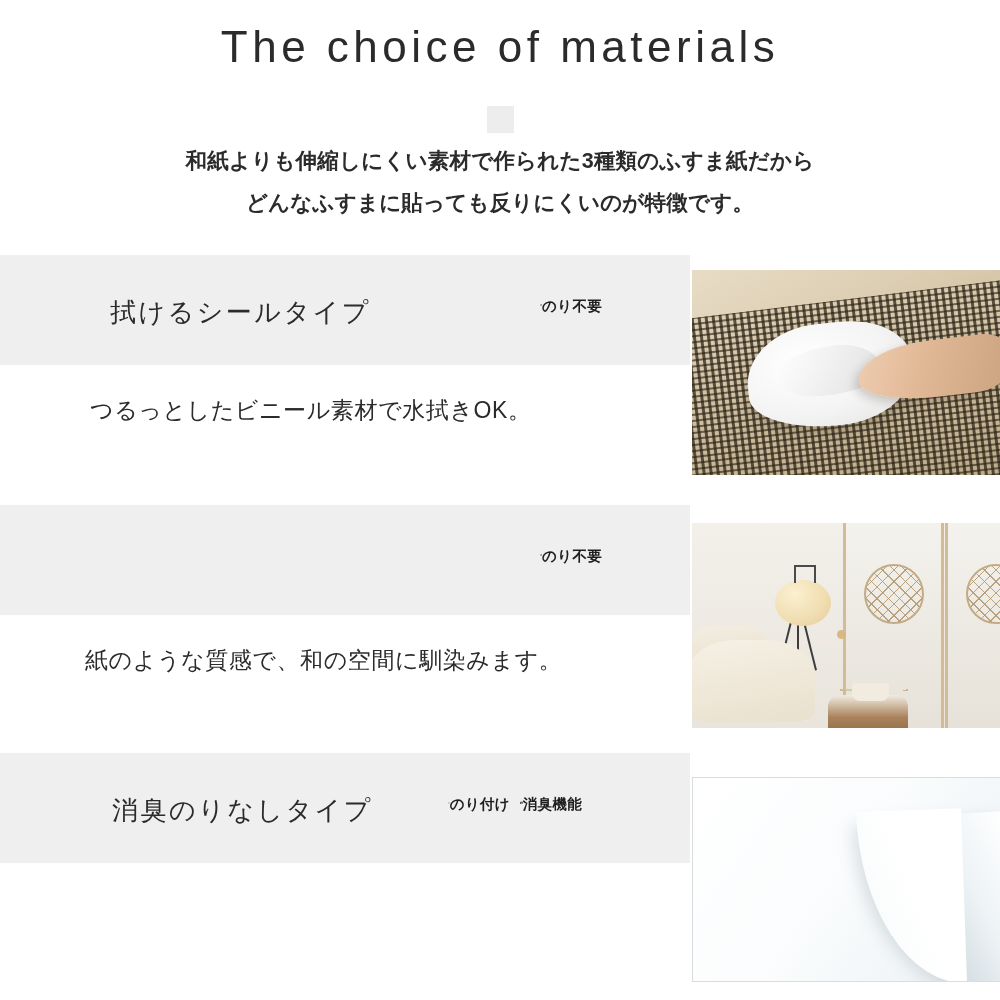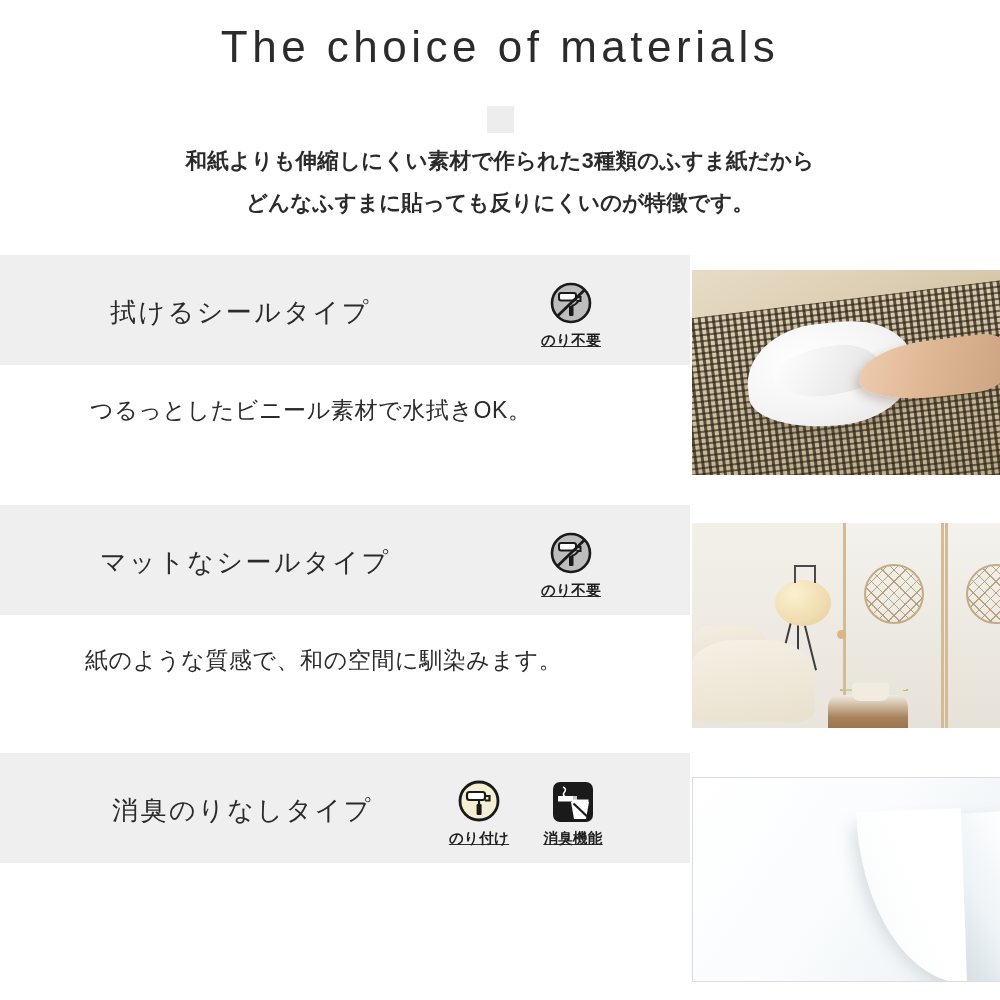--- a/index.html
+++ b/index.html
@@ -56,21 +56,21 @@
     letter-spacing:2.5px;
     color:#2b2b2b;
     white-space:nowrap;
   }
   .badges{
     position:absolute;
     display:flex;align-items:flex-start;gap:16px;
   }
   .badge{
     width:62px;
-    display:flex;flex-direction:column;align-items:center;text-decoration:underline;
+    display:flex;flex-direction:row;align-items:center;
   }
   .badge-mark{width:48px;height:48px;display:block;}
   .badge-label{
     margin-top:2px;
     font-size:14.5px;
     font-weight:700;
     letter-spacing:0.3px;
     color:#1e1e1e;
     white-space:nowrap;
   }
@@ -260,21 +260,20 @@
       <div class="lamp"></div>
       <div class="chair-back"></div>
       <div class="chair"></div>
       <div class="dot"></div>
       <div class="grass"></div>
       <div class="stool"></div>
       <div class="pot"></div>
     </div>
 
     <div class="band" style="top:0;"></div>
-    <div class="sec-title" style="left:100px;top:40px;">マットなシールタイプ</div>
 
     <div class="badges" style="left:540px;top:26px;">
       <div class="badge">
         <svg class="badge-mark" viewBox="0 0 48 48">
           <circle cx="24" cy="22" r="19" fill="#bdbdbd" stroke="#1a1a1a" stroke-width="2.6"></circle>
           <rect x="12" y="12" width="17" height="7.5" rx="2.2" fill="#ffffff" stroke="#1a1a1a" stroke-width="2"></rect>
           <path d="M29 16 h4.5 v4 h-4" fill="none" stroke="#1a1a1a" stroke-width="2"></path>
           <path d="M31.5 20 q-3 4 -7 5" fill="none" stroke="#1a1a1a" stroke-width="2"></path>
           <rect x="22" y="25" width="4.5" height="10" rx="1" fill="#1a1a1a"></rect>
           <line x1="10" y1="35.5" x2="38" y2="8.5" stroke="#1a1a1a" stroke-width="2.8"></line>
@@ -290,21 +289,21 @@
 
     <div class="photo p3" style="top:24px;">
       <div class="sheet"></div>
       <div class="curl"></div>
       <div class="curl-edge"></div>
     </div>
 
     <div class="band" style="top:0;"></div>
     <div class="sec-title" style="left:112px;top:40px;">消臭のりなしタイプ</div>
 
-    <div class="badges" style="left:448px;top:26px;gap:32px;align-items:flex-end;">
+    <div class="badges" style="left:448px;top:26px;gap:10px;align-items:flex-end;">
       <div class="badge">
         <svg class="badge-mark" viewBox="0 0 48 48">
           <circle cx="24" cy="22" r="19" fill="#f4efd2" stroke="#1a1a1a" stroke-width="2.8"></circle>
           <rect x="12" y="13" width="18" height="8" rx="2.4" fill="#ffffff" stroke="#1a1a1a" stroke-width="2.2"></rect>
           <path d="M30 17 h4.5 v4.5 h-4.5" fill="none" stroke="#1a1a1a" stroke-width="2.2"></path>
           <path d="M24 21 v4" fill="none" stroke="#1a1a1a" stroke-width="2.2"></path>
           <rect x="21.6" y="25" width="5" height="11" rx="1.2" fill="#1a1a1a"></rect>
         </svg>
         <span class="badge-label">のり付け</span>
       </div>

